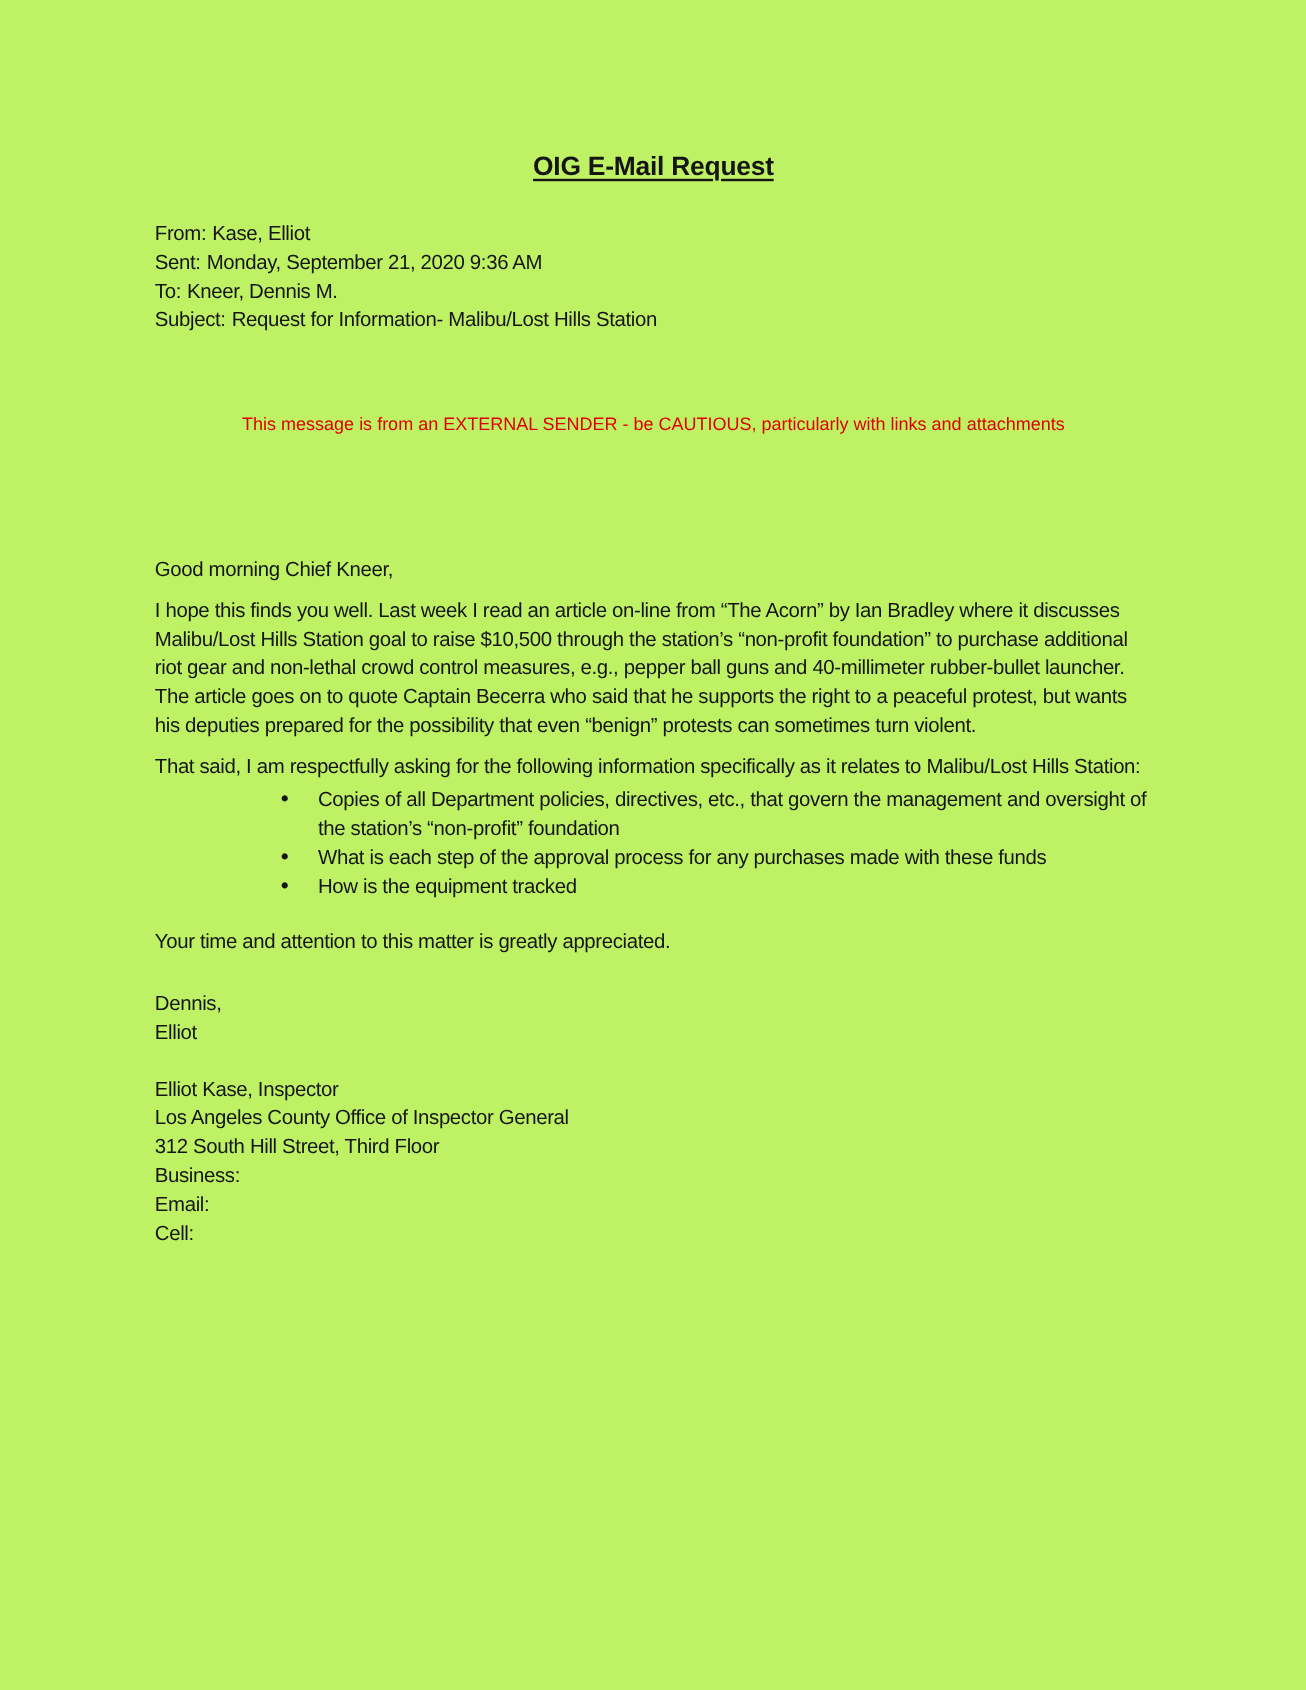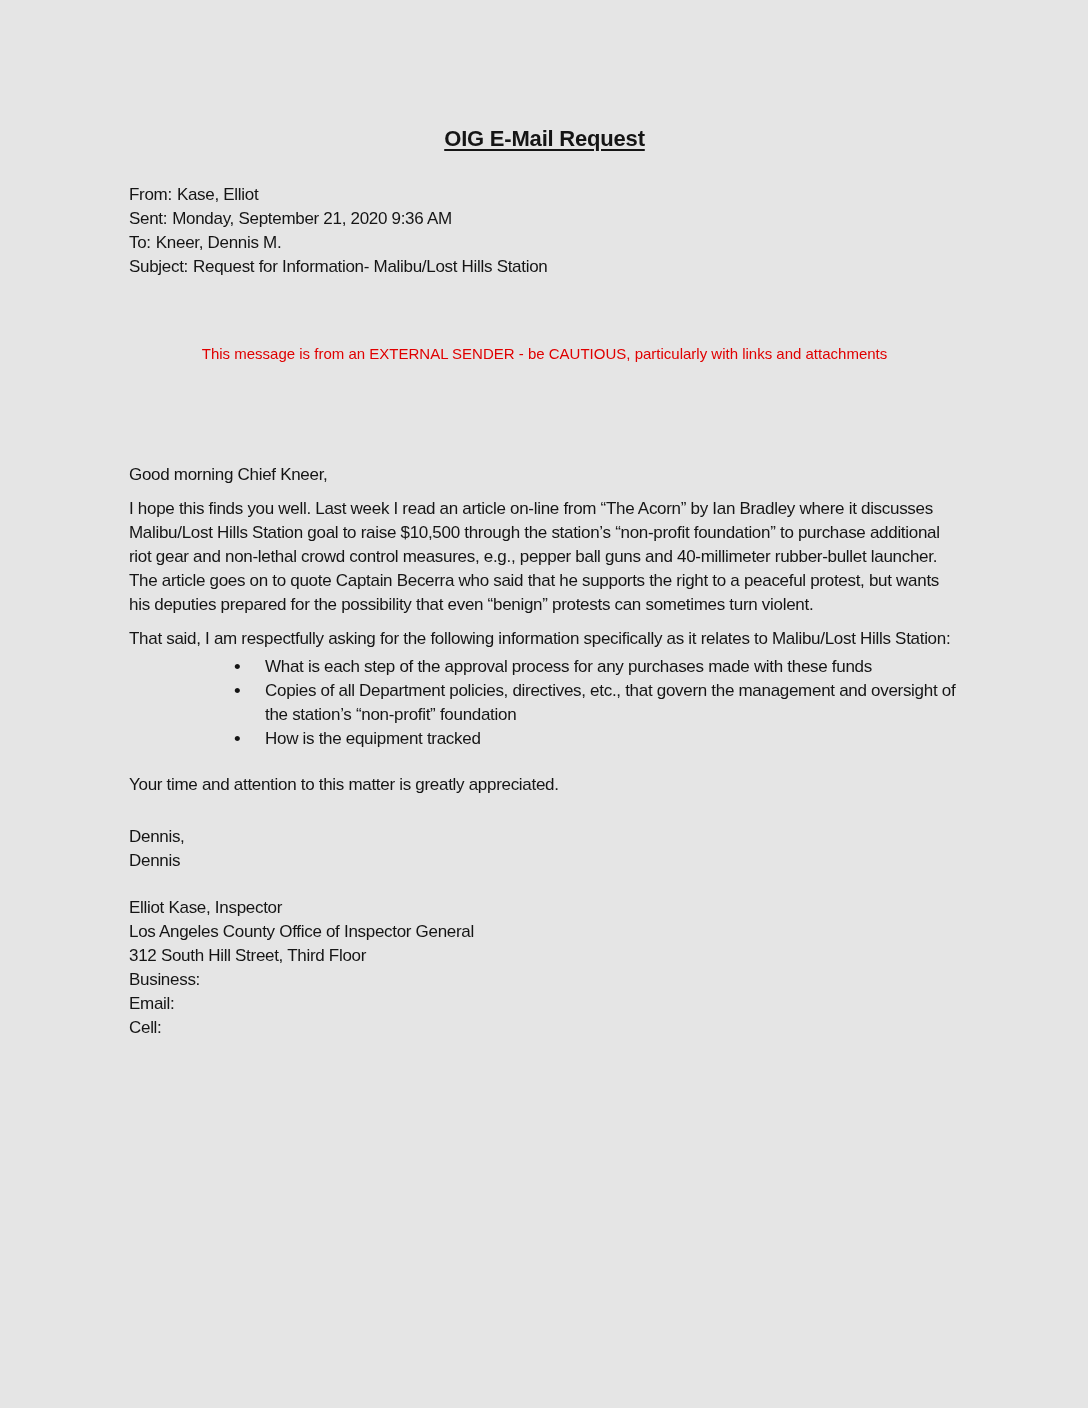--- a/index.html
+++ b/index.html
@@ -2,21 +2,21 @@
 <html><head>
 <meta charset="utf-8">
 <style>
   * { margin: 0; padding: 0; box-sizing: border-box; }
   html, body { background: #ffffff; }
   .page {
     position: relative;
     width: 1088px;
     height: 1408px;
     margin: 0 auto;
-    background: #e5e5e5;
+    background: #bef264;
     font-family: "Liberation Sans", sans-serif;
     color: #151515;
     font-size: 17px;
     line-height: 24px;
     letter-spacing: -0.3px;
     padding: 0 128px 0 129px;
     overflow: hidden;
   }
   .title {
     margin-top: 126px;
@@ -83,30 +83,30 @@
 
   <div class="warning" style="color: rgb(224, 0, 0);">This message is from an EXTERNAL SENDER - be CAUTIOUS, particularly with links and attachments</div>
 
   <p class="greeting">Good morning Chief Kneer,</p>
 
   <p class="para">I hope this finds you well. Last week I read an article on-line from “The Acorn” by Ian Bradley where it discusses Malibu/Lost Hills Station goal to raise $10,500 through the station’s “non-profit foundation” to purchase additional riot gear and non-lethal crowd control measures, e.g., pepper ball guns and 40-millimeter rubber-bullet launcher. The article goes on to quote Captain Becerra who said that he supports the right to a peaceful protest, but wants his deputies prepared for the possibility that even “benign” protests can sometimes turn violent.</p>
 
   <p class="para">That said, I am respectfully asking for the following information specifically as it relates to Malibu/Lost Hills Station:</p>
 
   <ul class="bullets">
+    <li>Copies of all Department policies, directives, etc., that govern the management and oversight of the station’s “non-profit” foundation</li>
     <li>What is each step of the approval process for any purchases made with these funds</li>
-    <li>Copies of all Department policies, directives, etc., that govern the management and oversight of the station’s “non-profit” foundation</li>
     <li>How is the equipment tracked</li>
   </ul>
 
   <p class="closing">Your time and attention to this matter is greatly appreciated.</p>
 
   <div class="signoff">
     <div class="line">Dennis,</div>
-    <div class="line">Dennis</div>
+    <div class="line">Elliot</div>
   </div>
 
   <div class="signature">
     <div class="line">Elliot Kase, Inspector</div>
     <div class="line">Los Angeles County Office of Inspector General</div>
     <div class="line">312 South Hill Street, Third Floor</div>
     <div class="line">Business:</div>
     <div class="line">Email:</div>
     <div class="line">Cell:</div>
   </div>

